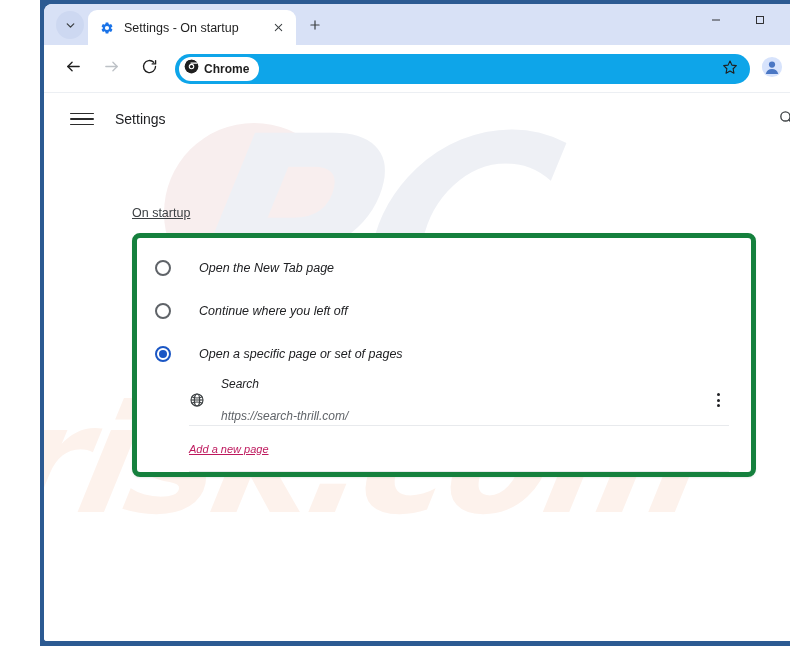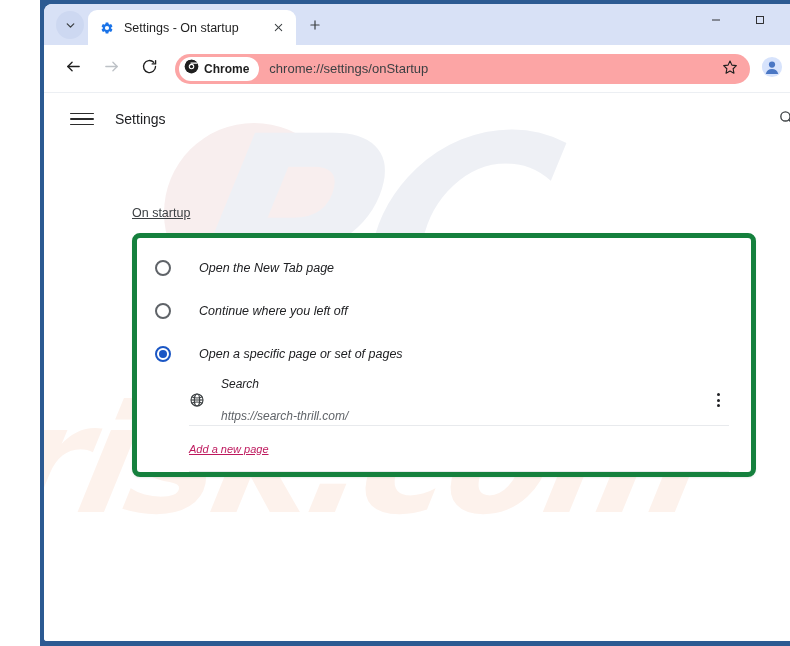--- a/index.html
+++ b/index.html
@@ -129,21 +129,21 @@
     border-radius: 50%;
     cursor: pointer;
   }
   .navbtn.first { margin-left: 14px; }
 
   .omnibox {
     flex: 1;
     height: 30px;
     margin-left: 11px;
     margin-right: 6px;
-    background: #fca5a5;
+    background: #0ea5e9;
     border-radius: 15px;
     display: flex;
     align-items: center;
     position: relative;
     cursor: text;
   }
   .chrome-chip {
     margin-left: 4px;
     height: 24px;
     background: #ffffff;
@@ -482,21 +482,20 @@
               <circle cx="12" cy="12" r="11" fill="#1f1f1f"></circle>
               <circle cx="12" cy="12" r="4.4" fill="#ffffff"></circle>
               <circle cx="12" cy="12" r="2.6" fill="#1f1f1f"></circle>
               <path d="M12 1a11 11 0 0 1 9.5 5.5H12z" fill="#ffffff" opacity="0.0"></path>
               <path d="M21.3 6.6H12a5.4 5.4 0 0 0-5 3.4L3.2 5.4A11 11 0 0 1 21.3 6.6z" fill="#1f1f1f"></path>
               <rect x="10.5" y="5.6" width="11" height="2" fill="#ffffff"></rect>
             </svg>
           </span>
           <span class="chrome-chip-label">Chrome</span>
         </div>
-        <div class="omnibox-url" title="chrome://settings/onStartup">chrome://settings/onStartup</div>
         <div class="star-btn">
           <span>
             <svg width="16" height="16" viewBox="0 0 24 24" fill="none" stroke="#1f1f1f" stroke-width="1.7" stroke-linejoin="round">
               <polygon points="12 3 14.9 9.2 21.5 10 16.7 14.6 17.9 21.2 12 18 6.1 21.2 7.3 14.6 2.5 10 9.1 9.2"></polygon>
             </svg>
           </span>
         </div>
       </div>
 
       <div class="profile-btn">

